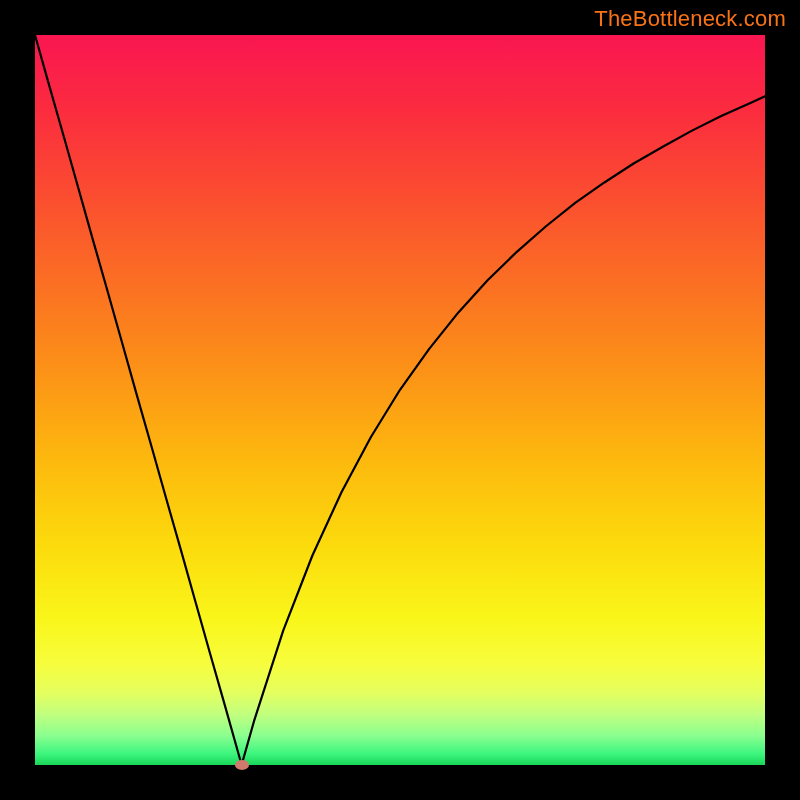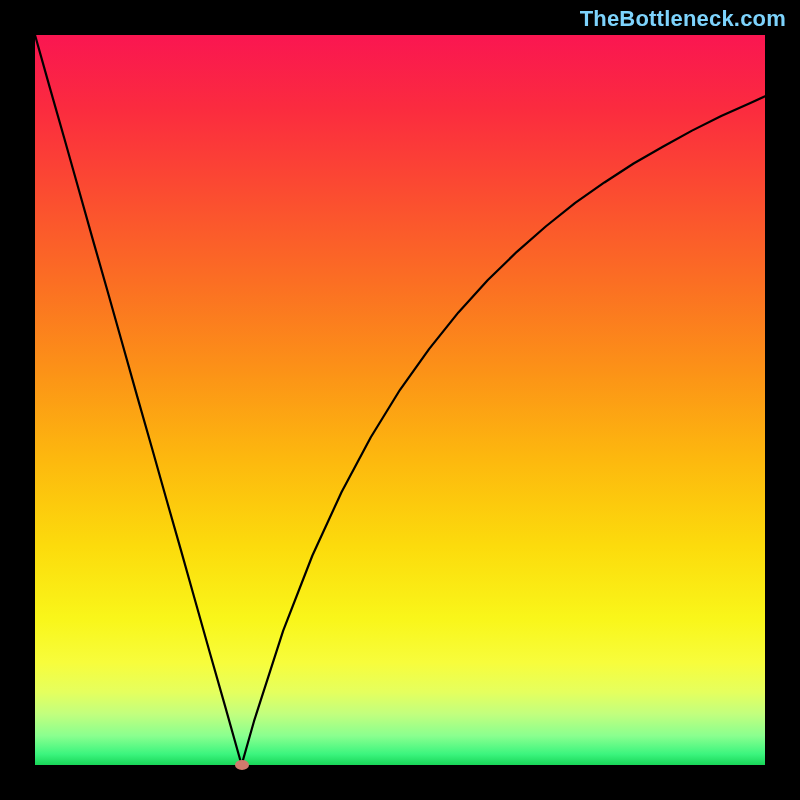--- a/index.html
+++ b/index.html
@@ -40,24 +40,24 @@
       #c2ff7e 93%,
       #8aff8f 96%,
       #3cf57e 98.5%,
       #18d658 100%
     );
   }
   .watermark {
     position: absolute;
     top: 6px;
     right: 14px;
-    color: #7dd3fc;
+    color: #f97316;
     font-size: 22px;
     letter-spacing: 0.2px;
-    font-weight: 700;
+    font-weight: 400;
   }
   svg.curve {
     position: absolute;
     left: 0;
     top: 0;
     width: 730px;
     height: 730px;
     overflow: visible;
   }
   .marker {

